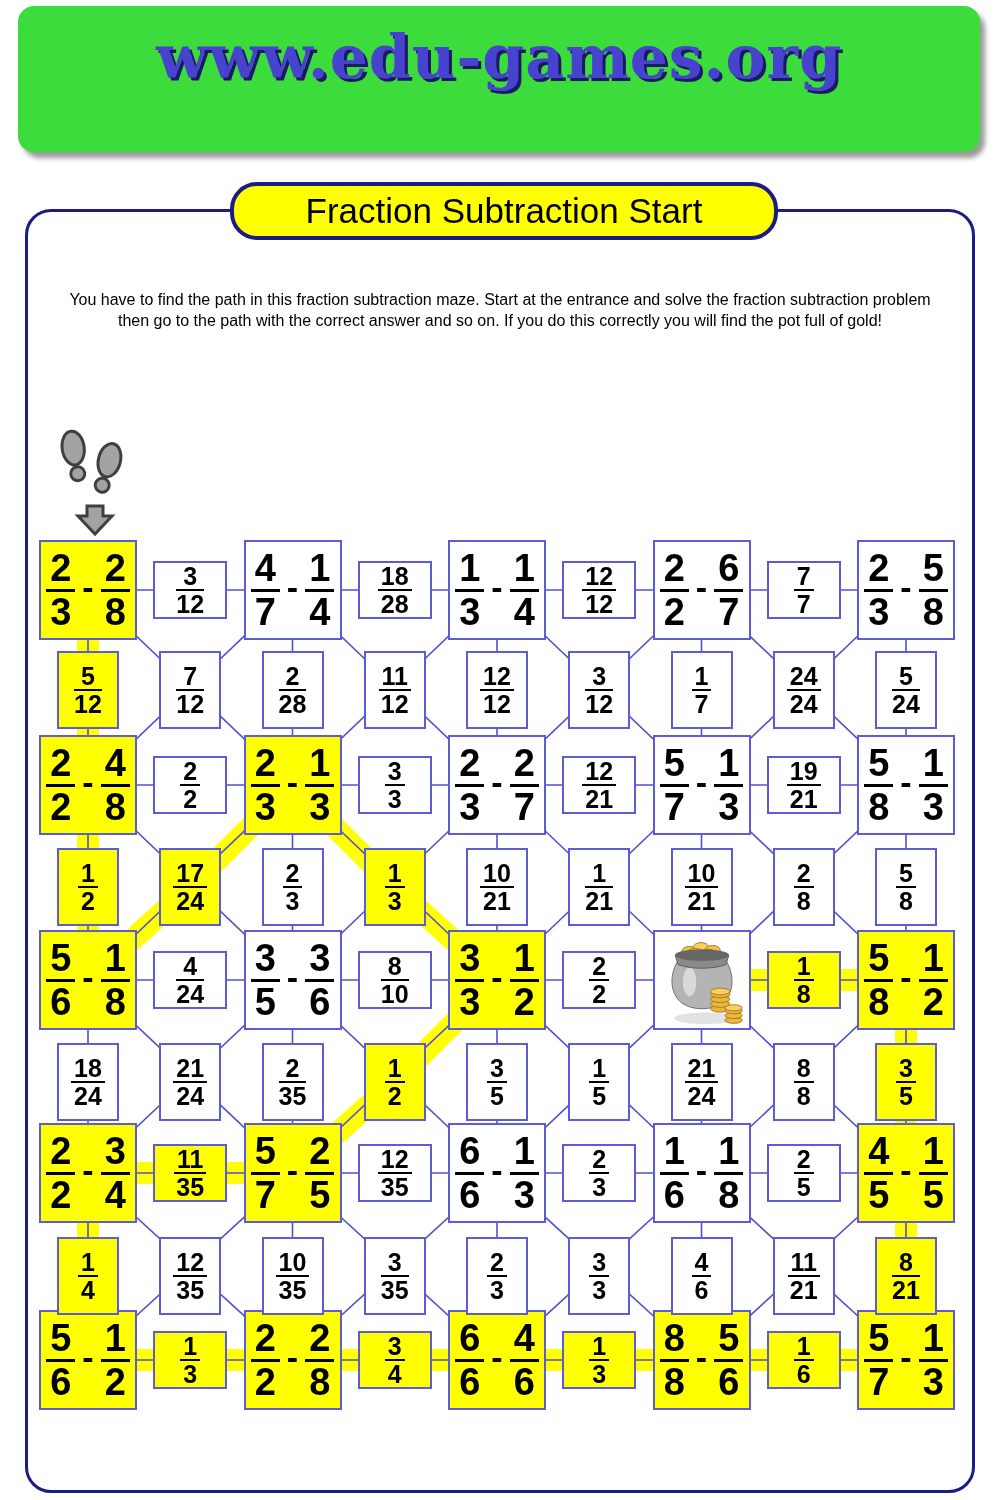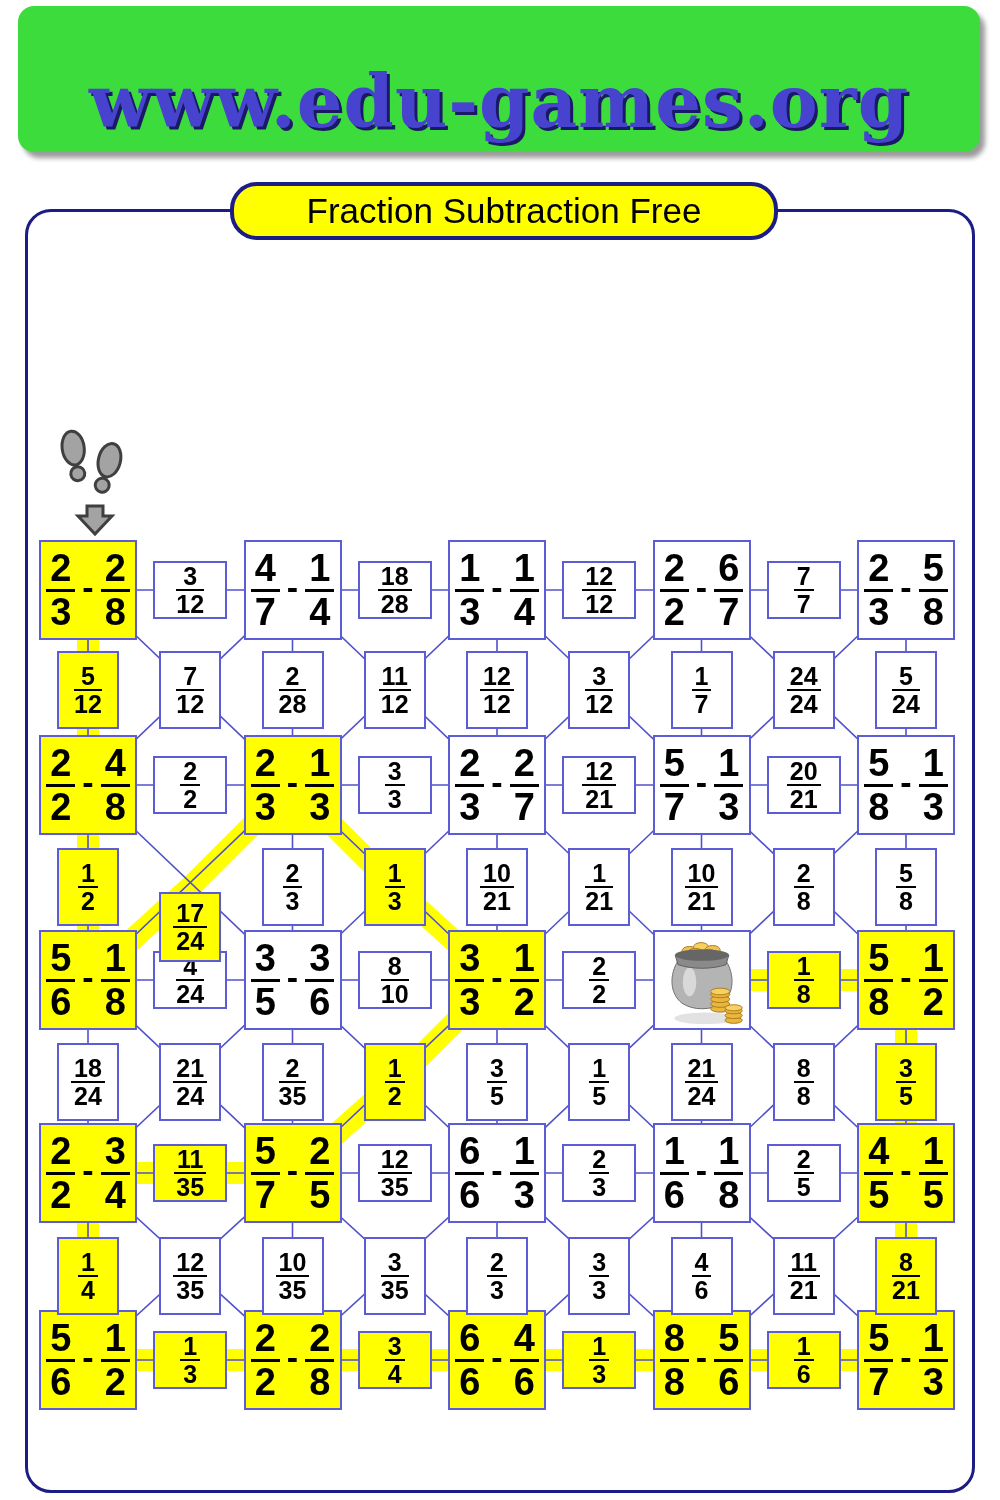--- a/index.html
+++ b/index.html
@@ -2,22 +2,22 @@
 <html><head>
 <meta charset="utf-8">
 <style>
   html,body{margin:0;padding:0;background:#fff;}
   #page{position:relative;width:1000px;height:1500px;background:#fff;overflow:hidden;
         font-family:"Liberation Sans",sans-serif;}
 
   
   .banner{position:absolute;left:18px;top:6px;width:962px;height:146px;background:#3cdc3c;
           border-radius:16px;box-shadow:5px 6px 5px #9b9b9b;text-align:center;z-index:1;}
-  .site{font-family:"DejaVu Serif",serif;font-weight:bold;font-size:72px;color:#4743cf;
-        text-shadow:3px 3px 0 #191965;padding-top:16px;letter-spacing:1px;margin-top:37px;}
+  .site{font-family:"DejaVu Serif",serif;font-weight:bold;font-size:60px;color:#4743cf;
+        text-shadow:3px 3px 0 #191965;padding-top:16px;letter-spacing:1px;}
   .tagline{font-family:"DejaVu Serif",serif;font-weight:bold;font-size:28px;color:#6b2ec9;
         text-shadow:1px 1px 0 #2a1a66;padding-top:10px;}
 
   
   .title-pill{position:absolute;left:230px;top:182px;width:540px;height:50px;background:#ffff00;
         border:4px solid #1c1c85;border-radius:27px;display:flex;align-items:center;justify-content:center;
         font-size:35px;color:#000;z-index:6;}
   .panel{position:absolute;left:25px;top:209px;width:944px;height:1278px;border:3px solid #1c1c85;
         border-radius:26px;background:#fff;z-index:0;}
   .instructions{position:absolute;left:60px;top:289px;width:880px;text-align:center;
@@ -43,22 +43,23 @@
 <body>
 
 <div id="page">
 
   <div class="banner">
     <div class="site">www.edu-games.org</div>
   </div>
 
   <div class="panel"></div>
 
-  <div class="title-pill">Fraction Subtraction Free</div>
-
+  <div class="title-pill">Fraction Subtraction Start</div>
+
+  <div class="instructions">You have to find the path in this fraction subtraction maze. Start at the entrance and solve the fraction subtraction problem then go to the path with the correct answer and so on. If you do this correctly you will find the pot full of gold!</div>
 
   <svg id="entrance-icon" width="90" height="110" viewBox="0 0 90 110">
     <g fill="#a3a3a3" stroke="#3f3f3f" stroke-width="3">
       <g transform="translate(24,26) rotate(-8)">
         <ellipse cx="0" cy="-6" rx="11" ry="17"></ellipse>
         <ellipse cx="1" cy="20" rx="7" ry="7"></ellipse>
       </g>
       <g transform="translate(58,38) rotate(14)">
         <ellipse cx="0" cy="-6" rx="11" ry="17"></ellipse>
         <ellipse cx="-1" cy="20" rx="7" ry="7"></ellipse>
@@ -291,21 +292,21 @@
         </span>
       </div>
       <div class="hbox" style="left: 562.25px; top: 756px; width: 74px; height: 58px;">
         <span class="frac">
           <span class="num">12</span>
           <span class="den">21</span>
         </span>
       </div>
       <div class="hbox" style="left: 766.75px; top: 756px; width: 74px; height: 58px;">
         <span class="frac">
-          <span class="num">20</span>
+          <span class="num">19</span>
           <span class="den">21</span>
         </span>
       </div>
       <div class="pbox on-path" style="left: 39px; top: 930px; width: 98px; height: 100px;">
         <span class="frac">
           <span class="num">5</span>
           <span class="den">6</span>
         </span>
         <span class="minus">-</span>
         <span class="frac">
@@ -606,21 +607,21 @@
           <span class="num">5</span>
           <span class="den">24</span>
         </span>
       </div>
       <div class="vbox on-path" style="left: 57px; top: 848px; width: 62px; height: 78px;">
         <span class="frac">
           <span class="num">1</span>
           <span class="den">2</span>
         </span>
       </div>
-      <div class="vbox on-path" style="left: 159.25px; top: 892px; width: 62px; height: 70px;">
+      <div class="vbox on-path" style="left: 159.25px; top: 848px; width: 62px; height: 78px;">
         <span class="frac">
           <span class="num">17</span>
           <span class="den">24</span>
         </span>
       </div>
       <div class="vbox" style="left: 261.5px; top: 848px; width: 62px; height: 78px;">
         <span class="frac">
           <span class="num">2</span>
           <span class="den">3</span>
         </span>

